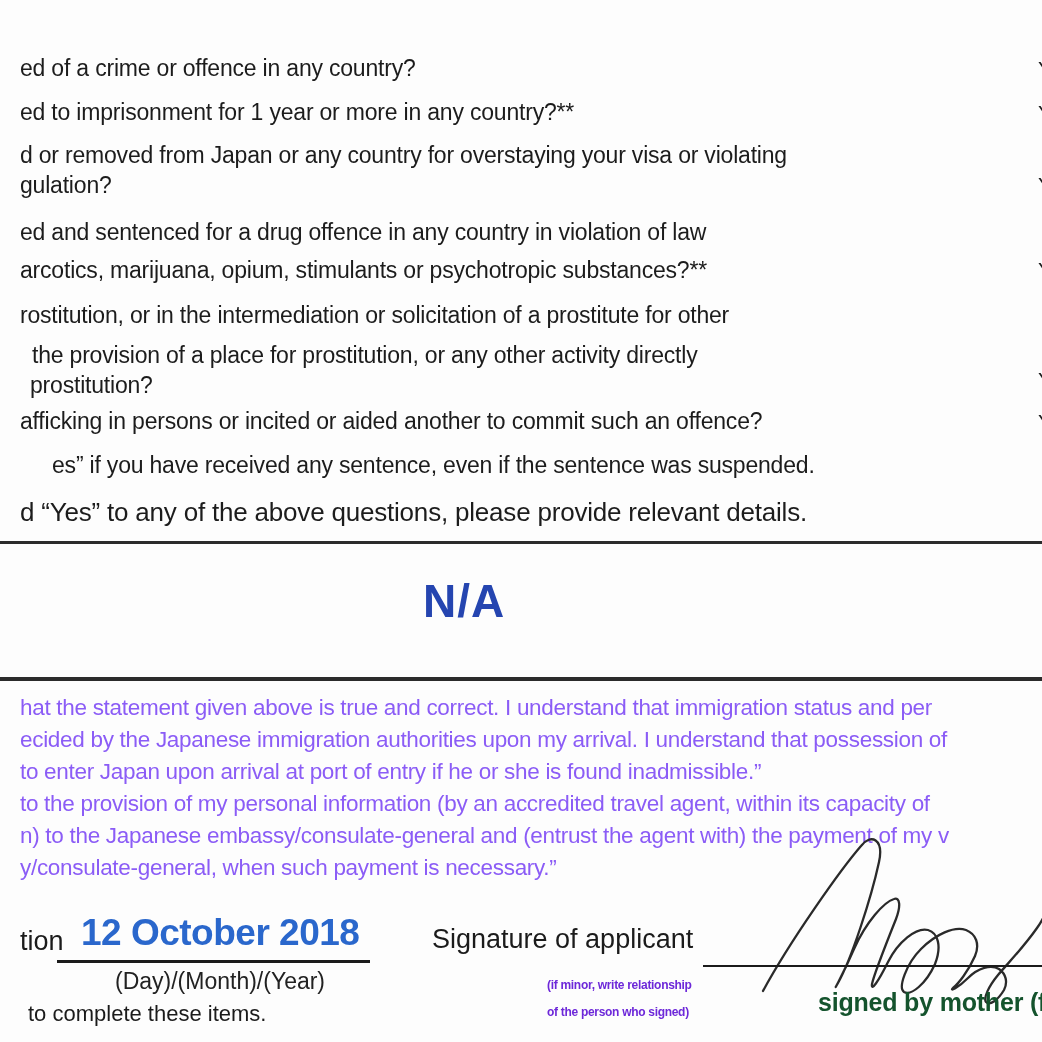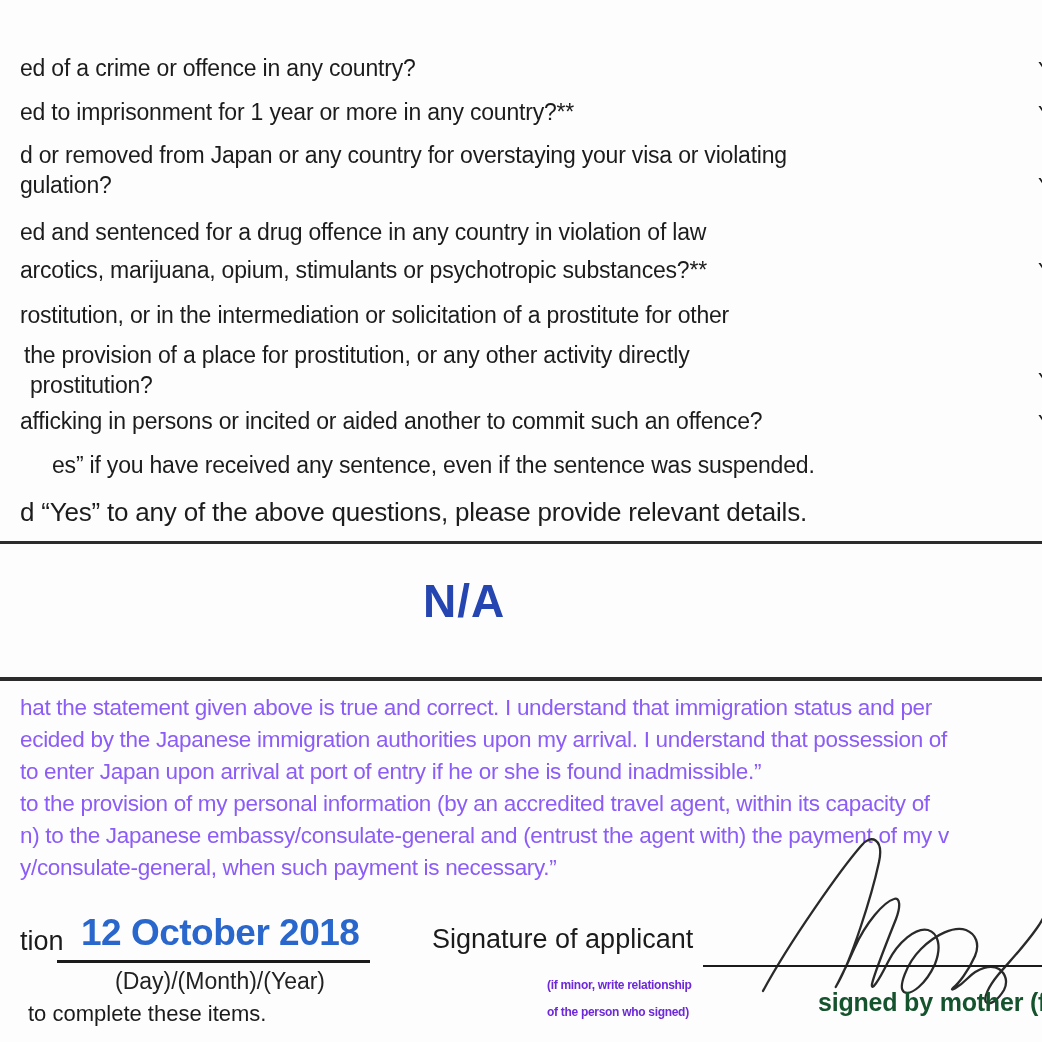--- a/index.html
+++ b/index.html
@@ -51,21 +51,21 @@
 
   <div class="abs q" style="left:0;top:142px">d or removed from Japan or any country for overstaying your visa or violating</div>
   <div class="abs q" style="left:0;top:172px">gulation?</div>
   <div class="abs yes" style="left:1018px;top:173px">Yes</div>
 
   <div class="abs q" style="left:0;top:219px">ed and sentenced for a drug offence in any country in violation of law</div>
   <div class="abs q" style="left:0;top:257px">arcotics, marijuana, opium, stimulants or psychotropic substances?**</div>
   <div class="abs yes" style="left:1018px;top:258px">Yes</div>
 
   <div class="abs q" style="left:0;top:302px">rostitution, or in the intermediation or solicitation of a prostitute for other</div>
-  <div class="abs q" style="left:4px;top:342px">the provision of a place for prostitution, or any other activity directly</div>
+  <div class="abs q" style="left:12px;top:342px">the provision of a place for prostitution, or any other activity directly</div>
   <div class="abs q" style="left:10px;top:372px">prostitution?</div>
   <div class="abs yes" style="left:1018px;top:368px">Yes</div>
 
   <div class="abs q" style="left:0;top:408px">afficking in persons or incited or aided another to commit such an offence?</div>
   <div class="abs yes" style="left:1018px;top:410px">Yes</div>
 
   <div class="abs note" style="left:0;top:452px">es” if you have received any sentence, even if the sentence was suspended.</div>
   <div class="abs note-big" style="left:0;top:497px">d “Yes” to any of the above questions, please provide relevant details.</div>
 
   <div class="rule" style="top:541px;height:3px"></div>

